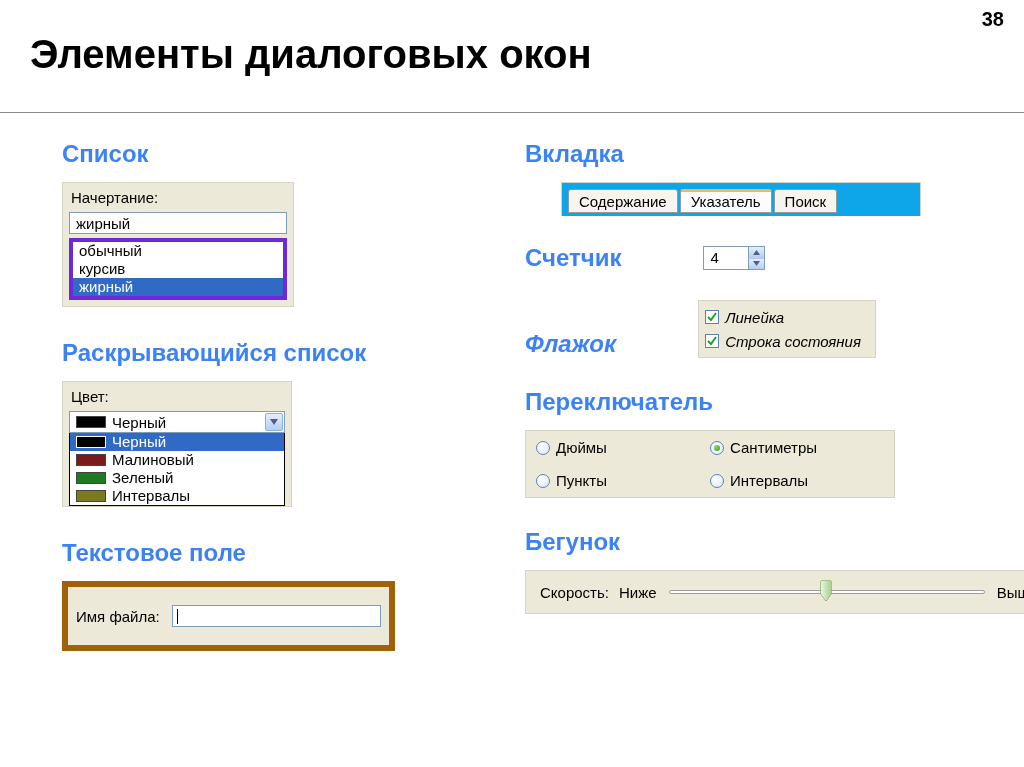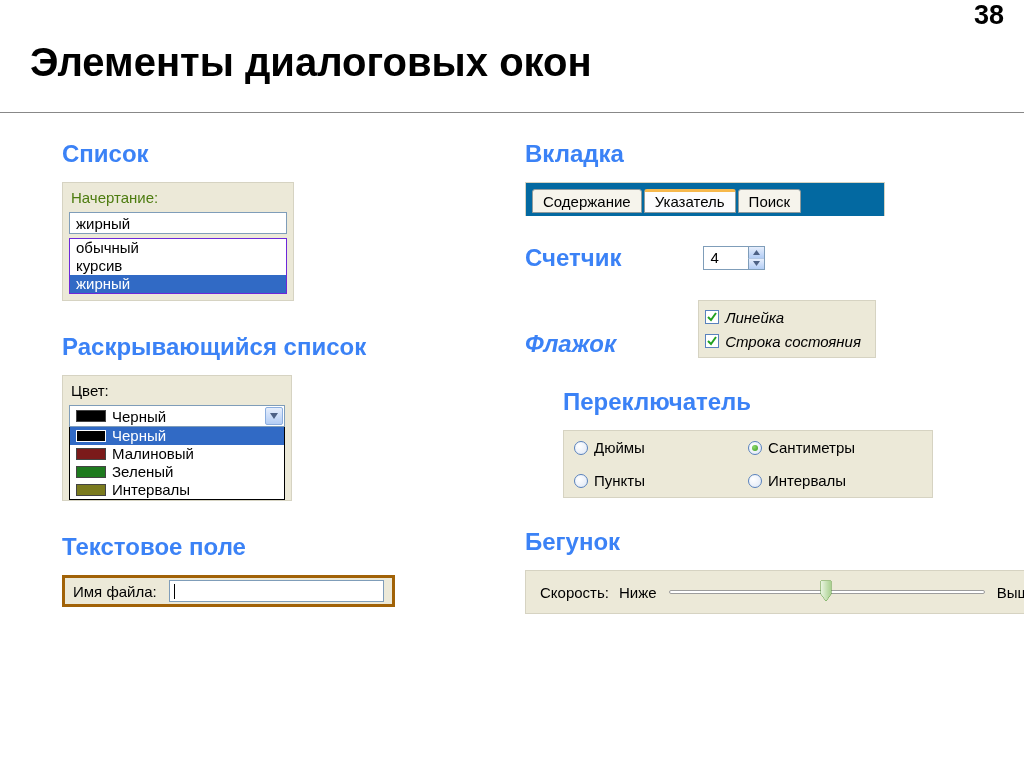--- a/index.html
+++ b/index.html
@@ -8,28 +8,28 @@
     padding: 0;
     width: 1024px;
     height: 767px;
     font-family: Arial, sans-serif;
     background: #fff;
     color: #000;
     position: relative;
   }
   .page-number {
     position: absolute;
-    top: 0;
+    top: 8px;
     right: 20px;
     font-weight: bold;
-    font-size: 27px;
+    font-size: 20px;
   }
   .title {
     position: absolute;
-    top: 40px;
+    top: 32px;
     left: 30px;
     font-weight: bold;
     font-size: 40px;
   }
   .title-underline {
     position: absolute;
     top: 112px;
     left: 0;
     width: 1024px;
     height: 1px;
@@ -58,33 +58,33 @@
     margin-top: 14px;
     width: 232px;
     background: #ece9d8;
     border: 1px solid #d6d3c2;
     padding: 4px 6px 6px 6px;
     font-size: 15px;
     font-family: Tahoma, Arial, sans-serif;
   }
   .listbox-caption {
     margin: 2px 2px 6px 2px;
-    color: #4d7c0f;
+    color: #000000;
   }
   .listbox-text {
     width: 100%;
     border: 1px solid #7f9db9;
     background: #fff;
     padding: 2px 6px;
     height: 22px;
     line-height: 18px;
   }
   .listbox-items {
     margin-top: 4px;
-    border: 1px solid #6d28d9;
+    border: 4px solid #6d28d9;
     background: #fff;
   }
   .listbox-item {
     padding: 0 6px;
     height: 18px;
     line-height: 18px;
   }
   .listbox-item.selected {
     background: #316ac5;
     color: #fff;
@@ -145,22 +145,22 @@
   .dd-item.selected {
     background: #316ac5;
     color: #fff;
   }
   .dd-item.selected .swatch { border-color: #fff; }
   
   .textbox-widget {
     margin-top: 14px;
     width: 333px;
     background: #ece9d8;
-    border: 3px solid #a16207;
-    padding: 2px 8px;
+    border: 6px solid #a16207;
+    padding: 18px 8px;
     font-size: 15px;
     display: flex;
     align-items: center;
     font-family: Tahoma, Arial, sans-serif;
     justify-content: space-between;
   }
   .textbox-widget .tlabel {
     margin-right: 12px;
   }
   .textbox-field {
@@ -174,28 +174,29 @@
   }
   .cursor {
     width: 1px;
     height: 15px;
     background: #000;
   }
   
   .tabs-widget {
     margin-top: 14px;
     width: 360px;
-    background: #0369a1;
+    background: #0ea5e9;
     padding: 6px 6px 3px 6px;
     font-size: 15px;
     display: flex;
     gap: 0;
     font-family: Tahoma, Arial, sans-serif;
     border: 1px solid #d6d3c2;
     border-bottom: none;
+    margin-left: 36px;
   }
   .tab {
     border: 1px solid #919b9c;
     background: #f6f4ec;
     padding: 2px 10px;
     height: 24px;
     line-height: 20px;
     border-radius: 3px 3px 0 0;
     margin-right: 2px;
     position: relative;
@@ -269,21 +270,20 @@
     background: #fff;
     margin-right: 6px;
     display: flex;
     align-items: center;
     justify-content: center;
   }
   .cbox svg { width: 10px; height: 10px; }
   
   .radio-section {
     margin-top: 30px;
-    margin-left: 38px;
   }
   .radio-grid {
     margin-top: 14px;
     background: #ece9d8;
     border: 1px solid #d6d3c2;
     padding: 8px 10px;
     font-size: 15px;
     font-family: Tahoma, Arial, sans-serif;
     display: grid;
     grid-template-columns: 1fr 1fr;

